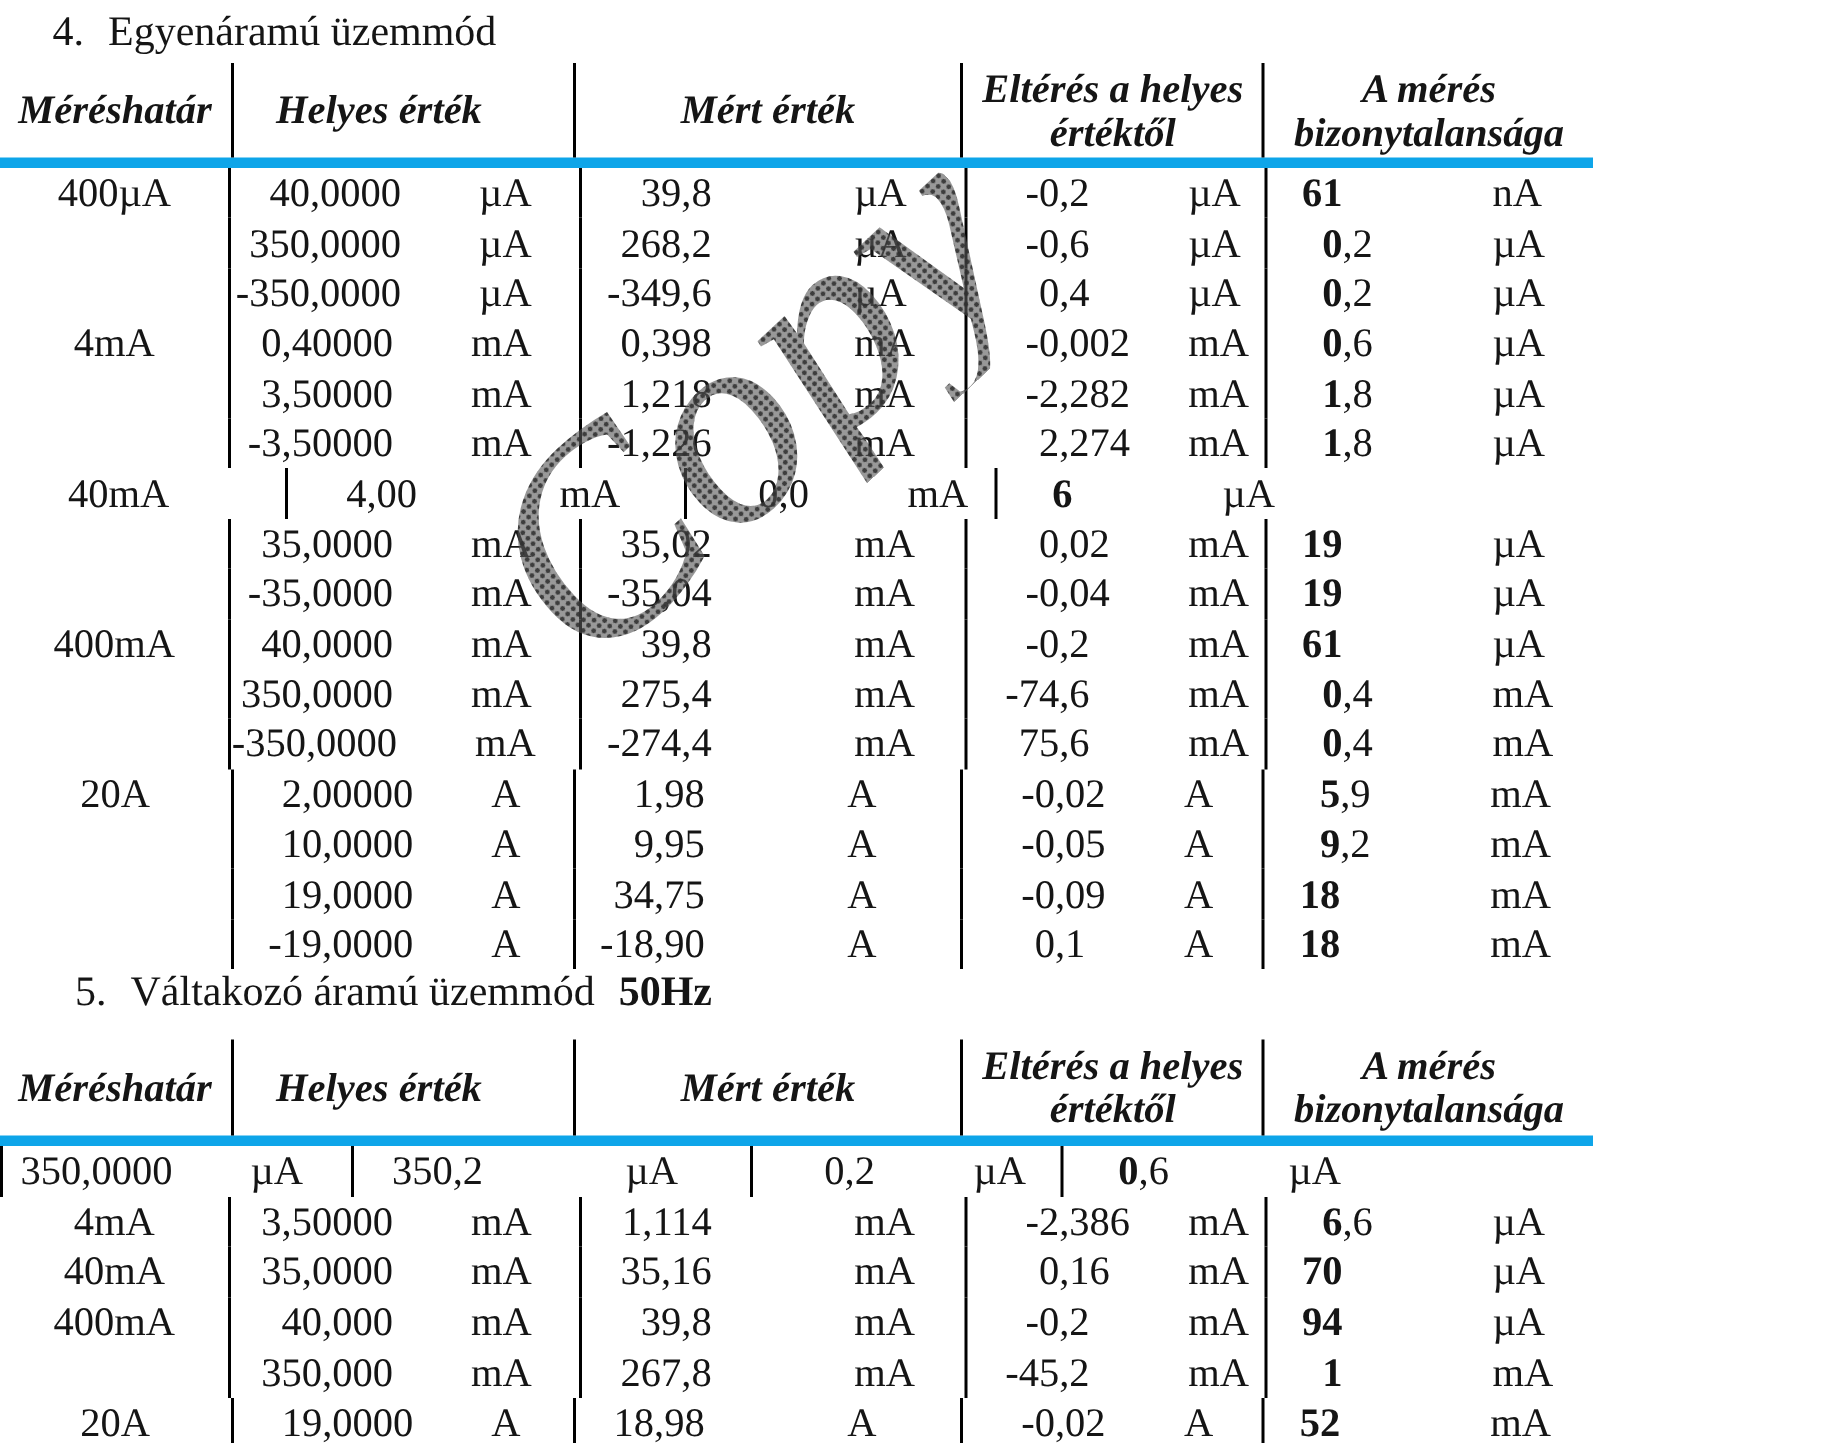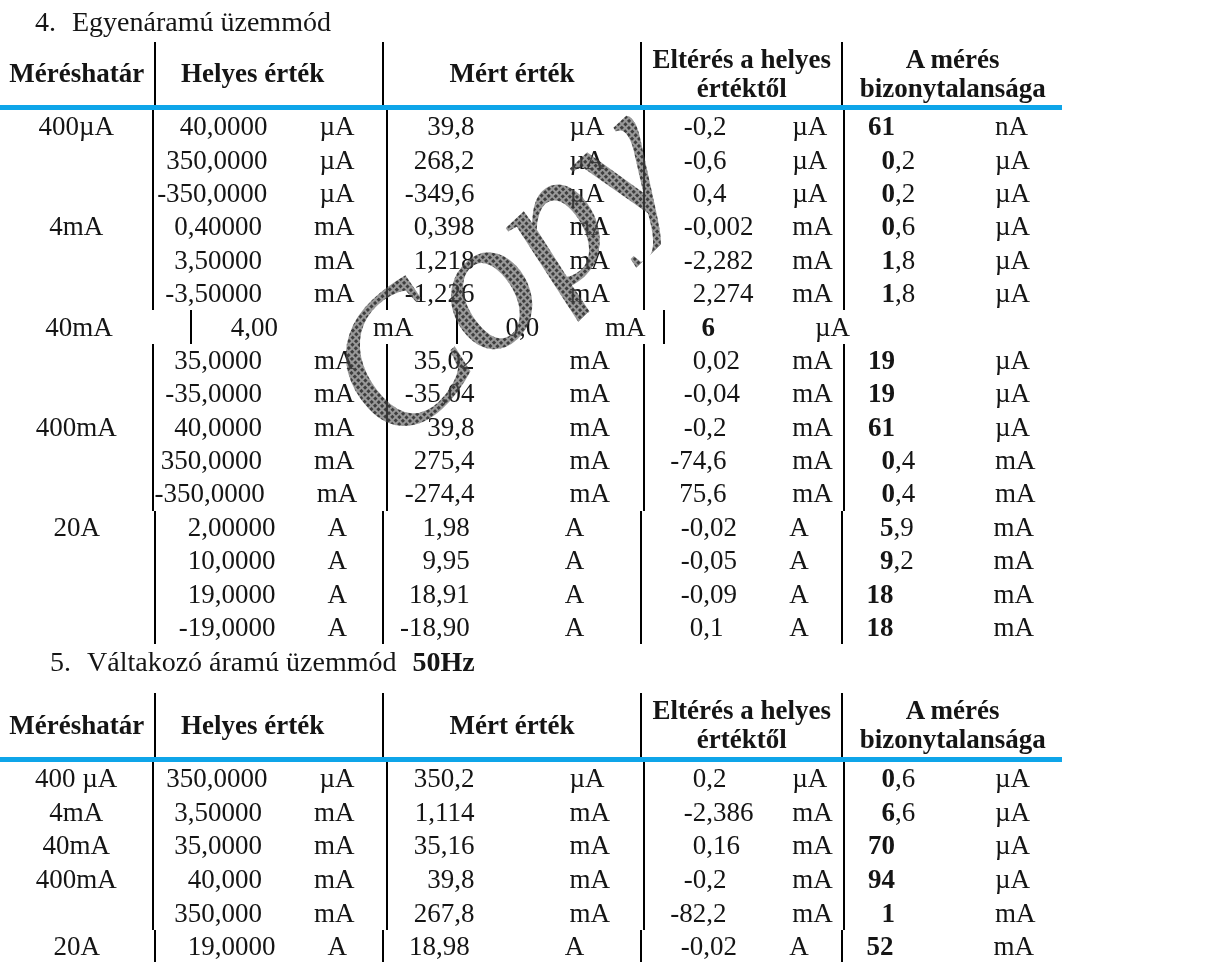--- a/index.html
+++ b/index.html
@@ -20,21 +20,21 @@
     font-size:28px;
   }
   #heading4{top:6px;left:35px;}
   #heading5{top:646px;left:50px;}
   .heading .num{margin-right:16px;}
   .heading .freq{margin-left:16px;font-weight:bold;text-align:right;}
   
   .tbl{position:absolute;left:0;width:1062px;}
   #t1{top:42px;}
   #t2{top:693px;}
-  .hdr{display:flex;border-bottom:5px solid #0ea5e9;}
+  .hdr{display:flex;border-bottom:7px solid #0ea5e9;font-style:italic;}
   #t1 .hdr{height:63px;}
   #t2 .hdr{height:64px;}
   .hc{
     box-sizing:border-box;
     display:flex;flex-direction:column;
     justify-content:center;align-items:center;
     font-weight:bold;line-height:29px;text-align:center;
   }
   .row{display:flex;}
   #t1 .row{height:33.4px;}
@@ -410,21 +410,21 @@
     </div>
   </div>
 
   <div class="row">
     <div class="c c1"></div>
     <div class="c c2 bl">
       <span class="v">19,0000</span>
             <span class="u">A</span>
     </div>
     <div class="c c3 bl">
-      <span class="v">18,91</span>
+      <span class="v">34,75</span>
             <span class="u">A</span>
     </div>
     <div class="c c4 bl">
       <span class="vi">-0</span>
             <span class="vd">,09</span>
             <span class="u">A</span>
     </div>
     <div class="c c5 bl">
       <span class="vi">18</span>
             <span class="vd"></span>
@@ -471,21 +471,20 @@
         <span>Eltérés a helyes</span>
         <span>értéktől</span>
       </div>
       <div class="hc c5 bl">
         <span>A mérés</span>
         <span>bizonytalansága</span>
       </div>
     </div>
     <div class="tbody" id="t2-body">
   <div class="row">
-    <div class="c c1">400 µA</div>
     <div class="c c2 bl">
       <span class="v">350,0000</span>
             <span class="u">µA</span>
     </div>
     <div class="c c3 bl">
       <span class="v">350,2</span>
             <span class="u">µA</span>
     </div>
     <div class="c c4 bl">
       <span class="vi">0</span>
@@ -569,21 +568,21 @@
     <div class="c c1"></div>
     <div class="c c2 bl">
       <span class="v">350,000</span>
             <span class="u">mA</span>
     </div>
     <div class="c c3 bl">
       <span class="v">267,8</span>
             <span class="u">mA</span>
     </div>
     <div class="c c4 bl">
-      <span class="vi">-82</span>
+      <span class="vi">-45</span>
             <span class="vd">,2</span>
             <span class="u">mA</span>
     </div>
     <div class="c c5 bl">
       <span class="vi">1</span>
             <span class="vd"></span>
             <span class="u">mA</span>
     </div>
   </div>
 

